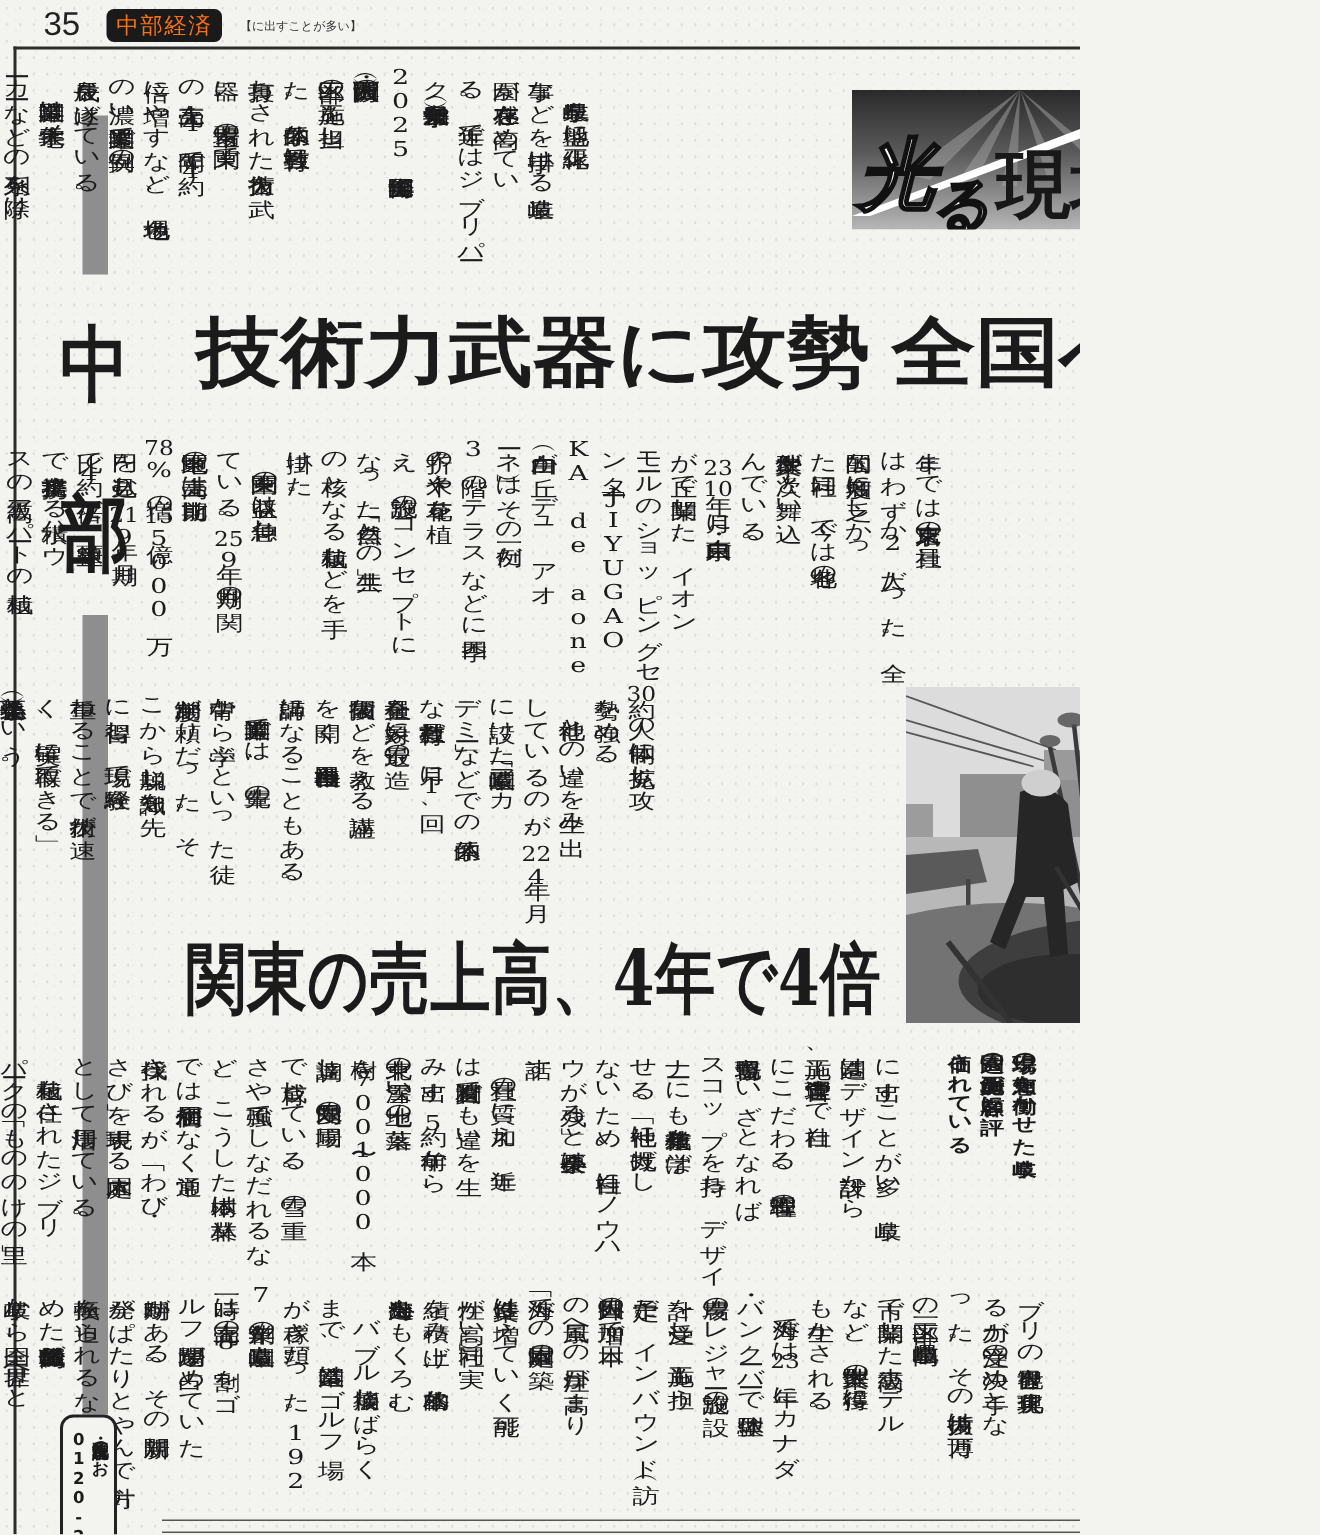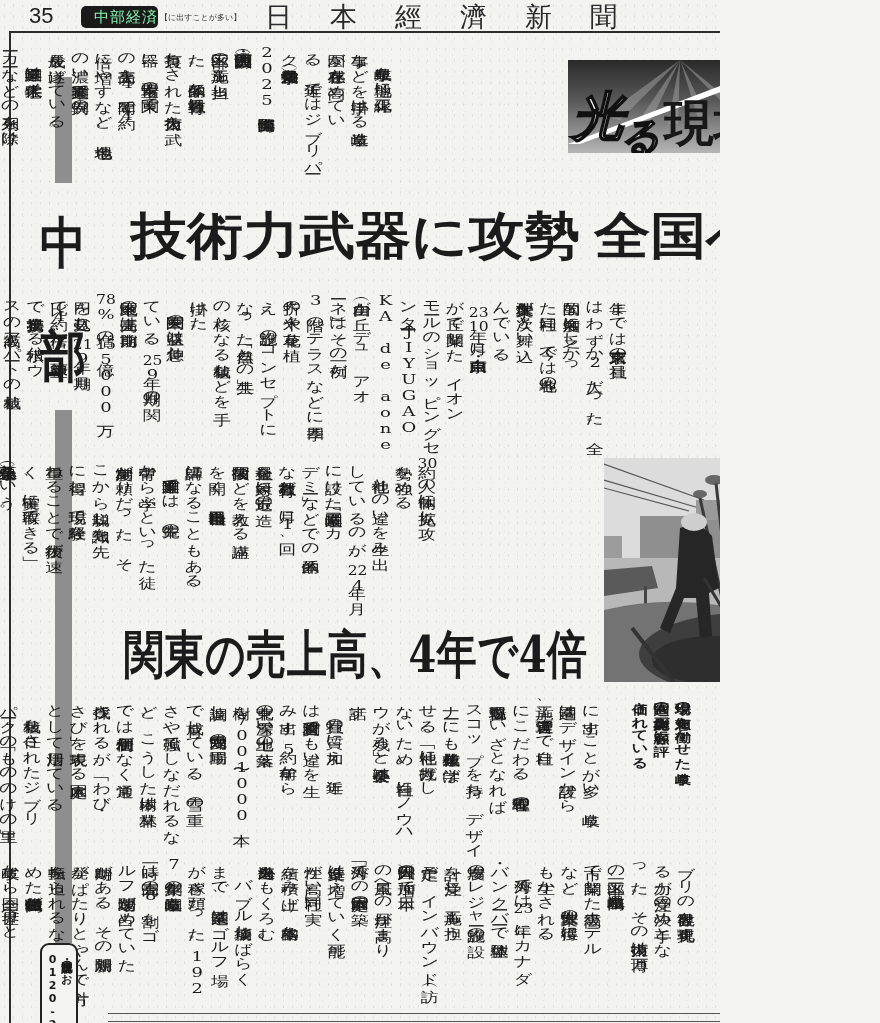--- a/index.html
+++ b/index.html
@@ -12,22 +12,22 @@
       radial-gradient(rgba(120,120,115,0.12) 0.6px, transparent 0.9px);
     background-size:9px 11px, 13px 7px;
     background-position:0 0, 4px 3px;
     color:var(--ink);
     font-family:"DejaVu Serif", serif;
   }
   .abs { position:absolute; }
 
   
   .page-num { left:29px; top:3px; font:22px "Liberation Sans", sans-serif; color:#222; line-height:26px; }
-  .badge { left:81px; top:6px; width:77px; height:22px; background:var(--badge); color:#86efac; border-radius:5px;
-           font:15px "DejaVu Sans", sans-serif; text-align:right; line-height:22px; letter-spacing:1px; }
+  .badge { left:71px; top:6px; width:77px; height:22px; background:var(--badge); color:#f97316; border-radius:5px;
+           font:15px "DejaVu Sans", sans-serif; text-align:center; line-height:22px; letter-spacing:1px; }
   .postal { left:160px; top:12px; font:8px "DejaVu Sans", sans-serif; color:#333; white-space:nowrap; }
   .masthead { left:265px; top:2px; font:27px "DejaVu Serif", serif; letter-spacing:38px; color:#2a2a2a; white-space:nowrap; line-height:30px; }
   .header-rule { left:9px; right:0; top:31px; height:2px; background:var(--frame); }
   .frame-left { left:9px; top:31px; bottom:0; width:2px; background:var(--frame); }
   .frame-right { left:869px; top:57px; width:4px; height:933px; background:var(--frame); }
   .bottom-rule { left:108px; right:0; height:1px; background:#555; }
 
   
   .grey-bar { left:55px; width:17px; background:var(--rule_grey); }
   .region-char { left:40px; width:46px; font:bold 46px "DejaVu Serif", serif; line-height:1; transform:scaleY(1.2); transform-origin:top left; text-align:center; }
@@ -71,21 +71,20 @@
                 padding:8px 3px 0 3px; box-sizing:border-box; white-space:nowrap; }
 </style>
 </head>
 <body>
 
 <div id="page">
 
   <div class="abs page-num">35</div>
   <div class="abs badge">中部経済</div>
   <div class="abs postal">【に出すことが多い】</div>
-  <div class="abs masthead">日本經濟新聞</div>
   <div class="abs header-rule"></div>
   <div class="abs frame-left"></div>
   <div class="abs frame-right"></div>
 
   <div class="abs grey-bar" style="top:77px;height:106px;"></div>
   <div class="abs region-char" style="top:215px;">中</div>
   <div class="abs region-char" style="top:328px;">部</div>
   <div class="abs grey-bar" style="top:410px;height:533px;"></div>
 
   <svg class="abs series-logo" width="207" height="93" viewBox="0 0 207 93">

